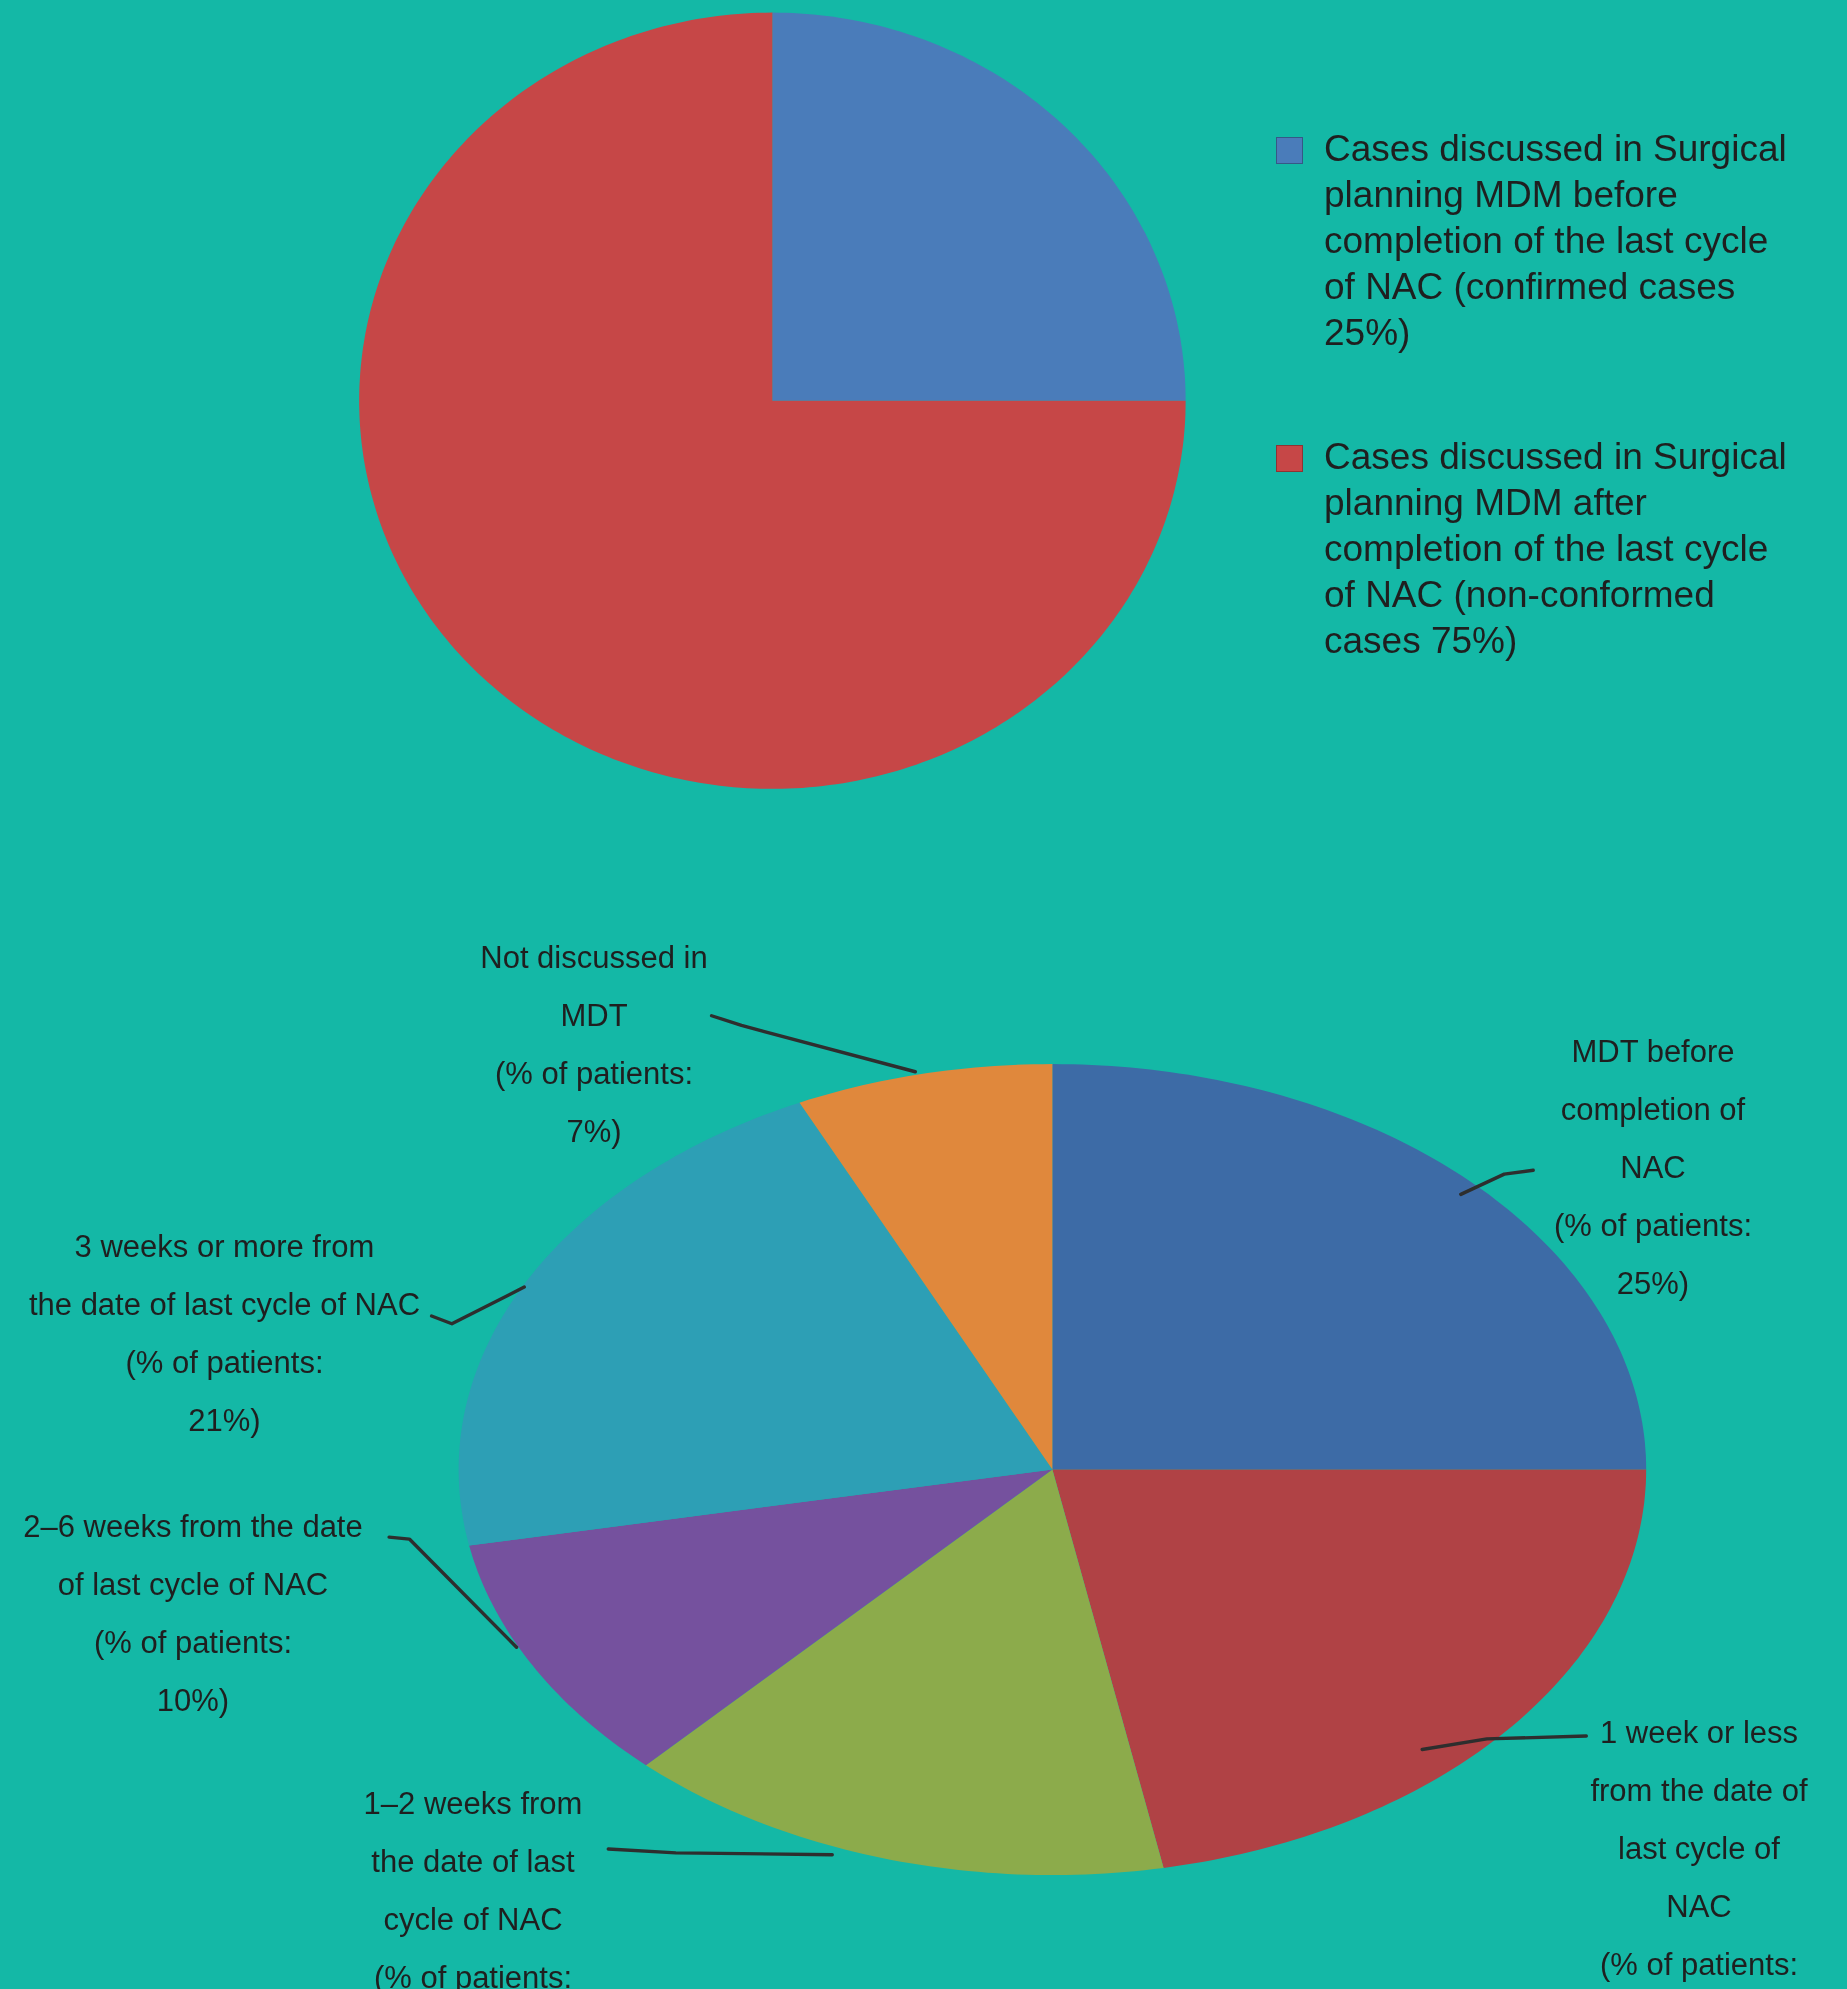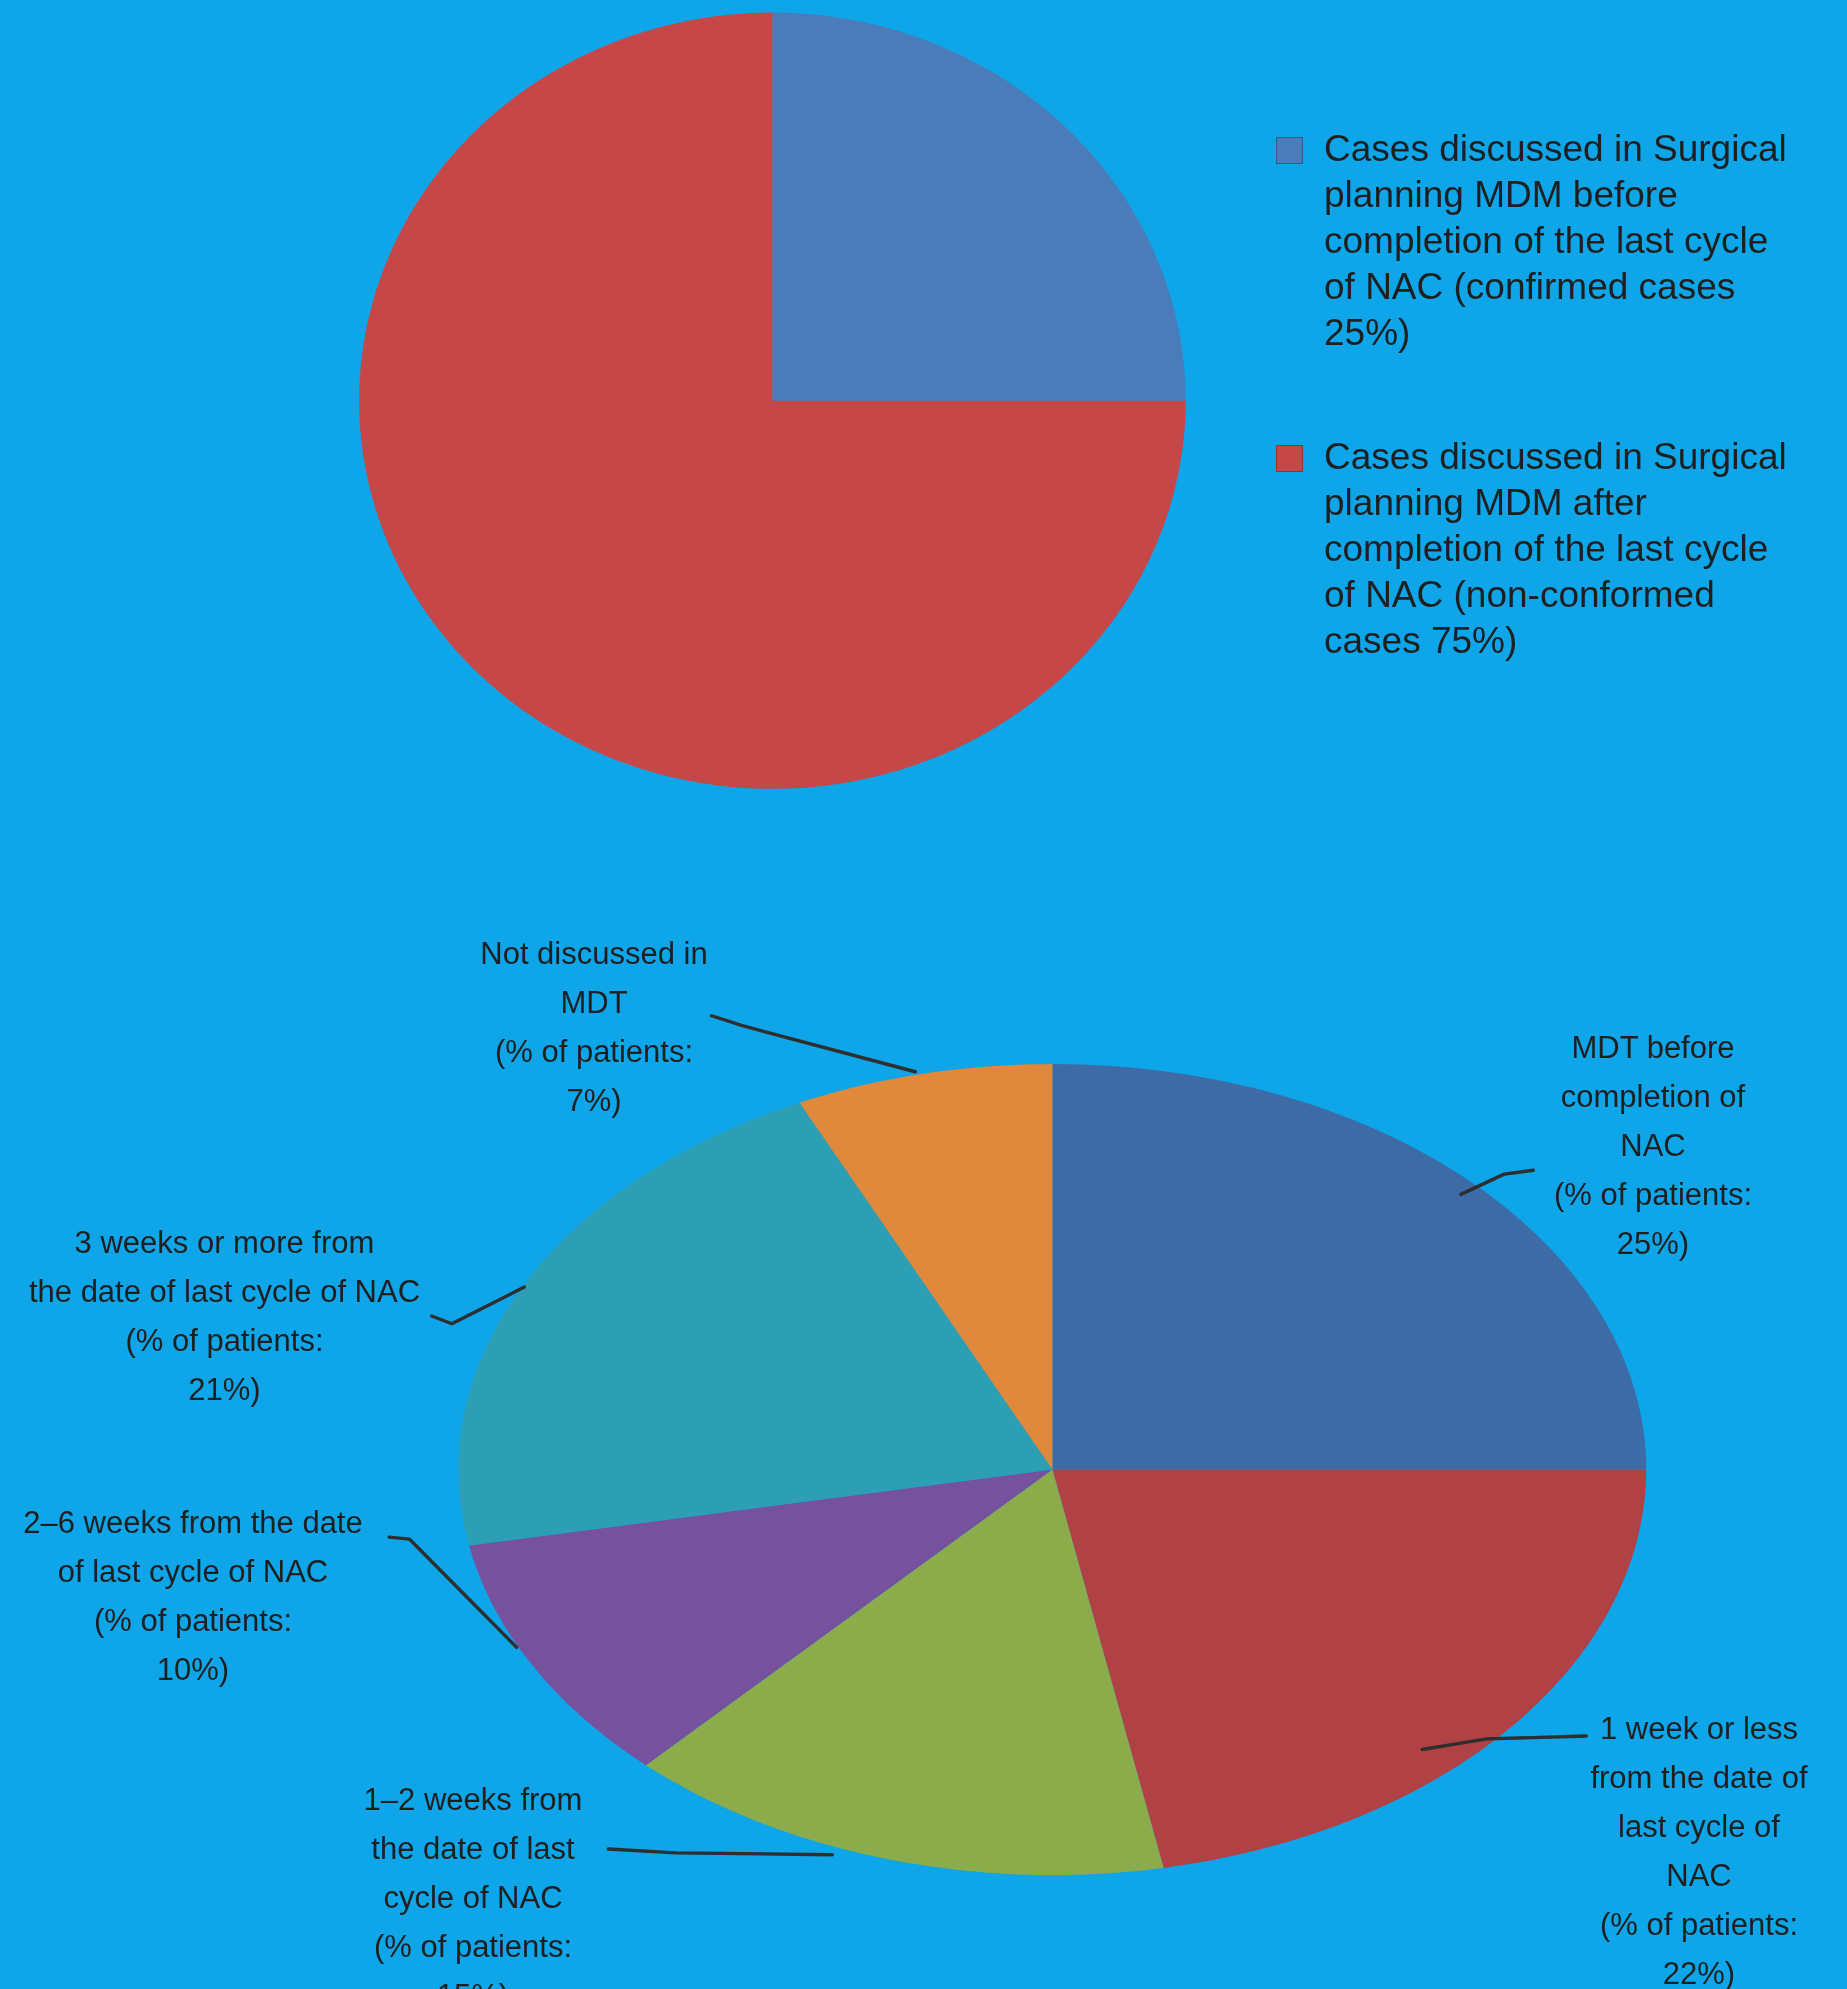--- a/index.html
+++ b/index.html
@@ -1,30 +1,30 @@
 <!DOCTYPE html>
 <html><head>
 <meta charset="utf-8">
 <title>Figure</title>
 <style>
   html,body{margin:0;padding:0;background:#ffffff;}
   .canvas{
     position:relative;
     width:1847px;height:1990px;
-    background:#0ea5e9;
+    background:#14b8a6;
     font-family:"Liberation Sans", sans-serif;
     color:#1f1f1f;
     overflow:hidden;
   }
   #chart-svg{position:absolute;left:0;top:0;width:1847px;height:1990px;}
   .callout{
     position:absolute;
     text-align:center;
     font-size:31px;
-    line-height:49px;
+    line-height:58px;
     white-space:pre-line;
     color:#1f1f1f;
   }
   .legend{position:absolute;left:1276px;top:0;width:571px;height:734px;}
   .legend-entry{
     position:absolute;
     left:0;
     display:flex;
     align-items:flex-start;
   }

